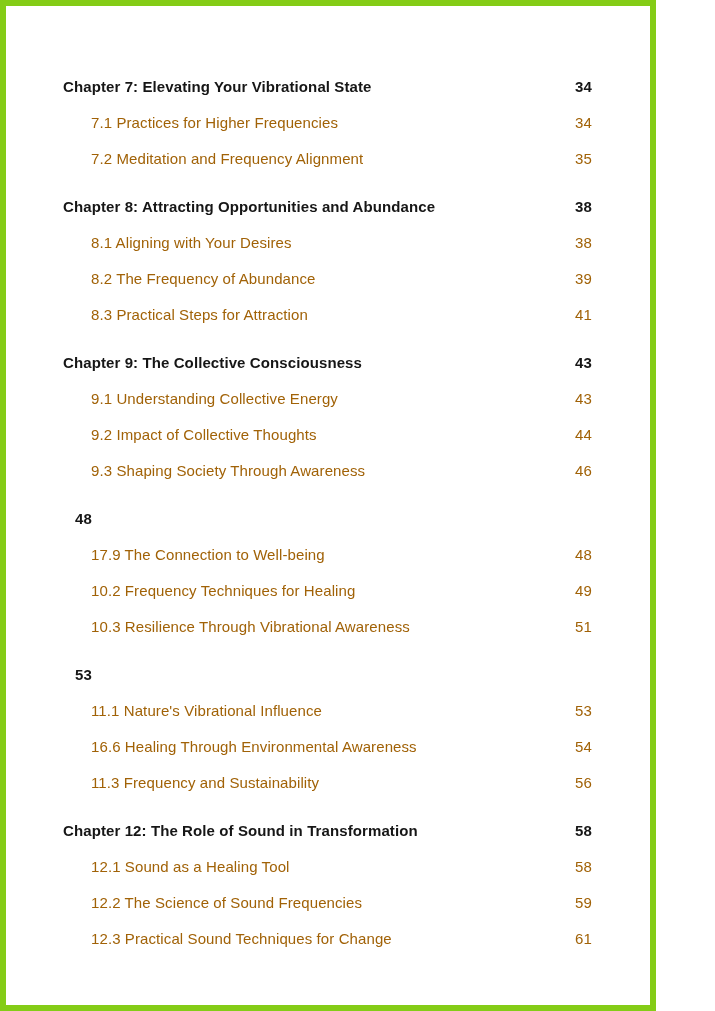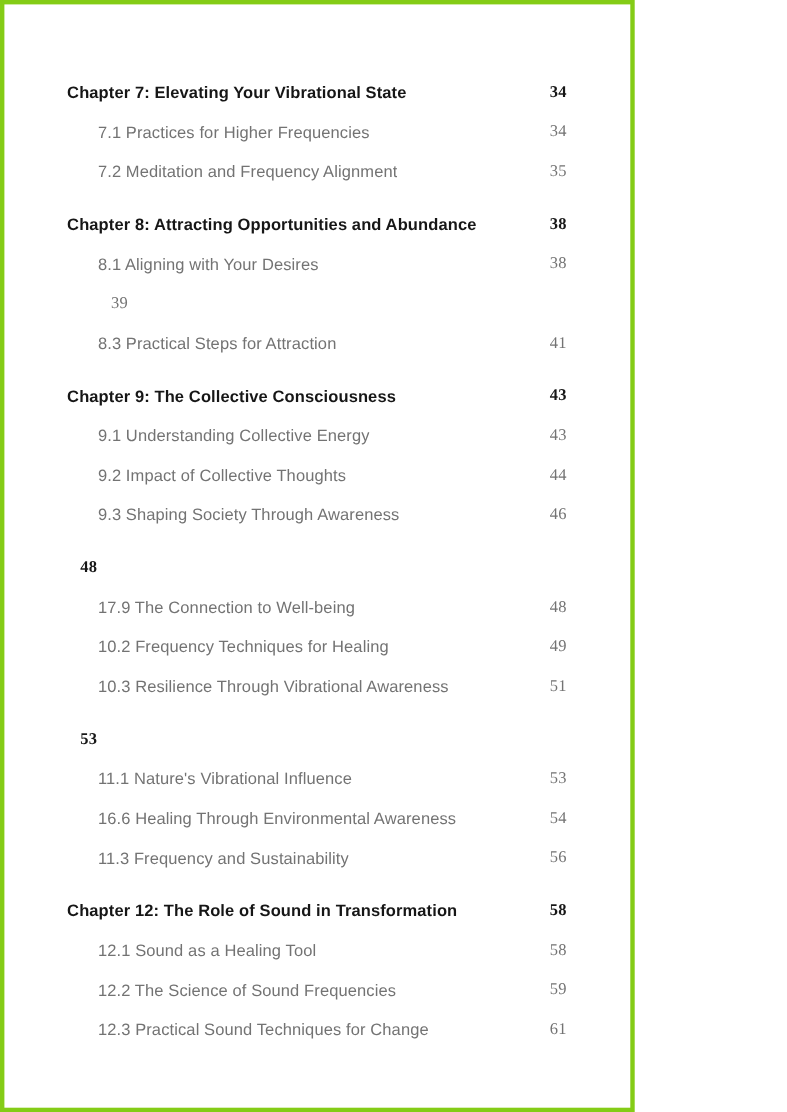--- a/index.html
+++ b/index.html
@@ -2,25 +2,25 @@
 <html><head>
 <meta charset="utf-8">
 <style>
   html, body {
     margin: 0;
     padding: 0;
     background: #ffffff;
   }
   .page {
     position: relative;
-    width: 577px;
+    width: 656px;
     height: 1011px;
     box-sizing: border-box;
     background: #ffffff;
-    border: 4px solid #84cc16;
+    border: 6px solid #84cc16;
     overflow: hidden;
     font-family: "Liberation Sans", "DejaVu Sans", sans-serif;
   }
   .toc {
     box-sizing: border-box;
     padding: 62px 58px 0 57px;
   }
   .toc-chapter {
     margin-top: 12px;
   }
@@ -36,33 +36,32 @@
   }
   .toc-row.chapter {
     font-size: 15px;
     font-weight: 700;
     color: #161616;
     letter-spacing: 0.1px;
   }
   .toc-row.section {
     font-size: 15px;
     font-weight: 400;
-    color: #737373;
+    color: #a16207;
     letter-spacing: 0.1px;
     padding-left: 28px;
   }
   .toc-row .entry-title {
     white-space: nowrap;
     overflow: hidden;
   }
   .toc-row .entry-page {
     flex: 0 0 auto;
     text-align: right;
     padding-left: 12px;
-    font-family: Liberation Serif, serif;
   }
 </style>
 </head>
 <body>
 
 <div class="page">
   <div class="toc">
   <div class="toc-chapter">
     <div class="toc-row chapter">
       <span class="entry-title">Chapter 7: Elevating Your Vibrational State</span>
@@ -87,20 +86,21 @@
       <span class="entry-title">Chapter 8: Attracting Opportunities and Abundance</span>
       <span class="entry-page">38</span>
     </div>
     <div>
   <div class="toc-row section">
     <span class="entry-title">8.1 Aligning with Your Desires</span>
     <span class="entry-page">38</span>
   </div>
 
   <div class="toc-row section">
+    <span class="entry-title">8.2 The Frequency of Abundance</span>
     <span class="entry-page">39</span>
   </div>
 
   <div class="toc-row section">
     <span class="entry-title">8.3 Practical Steps for Attraction</span>
     <span class="entry-page">41</span>
   </div>
 </div>
   </div>
 

